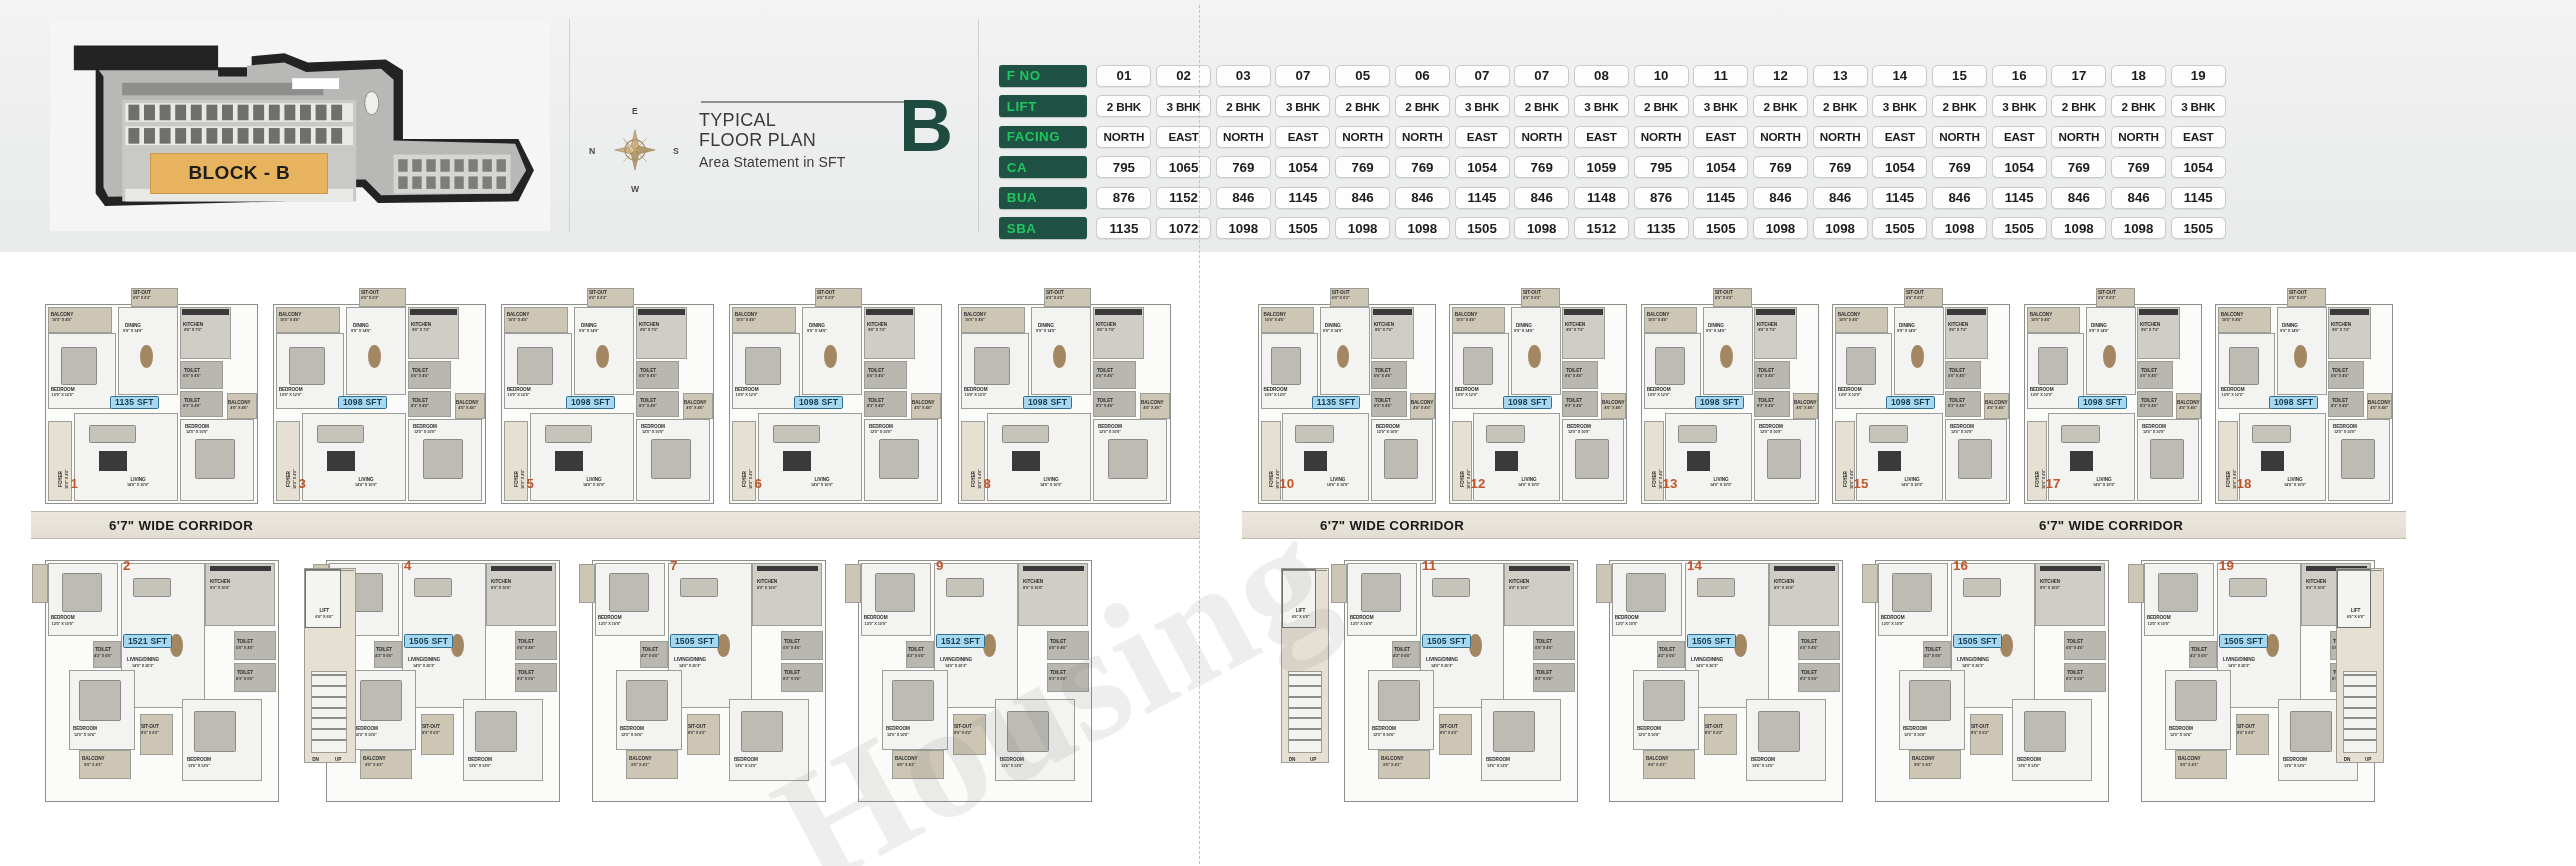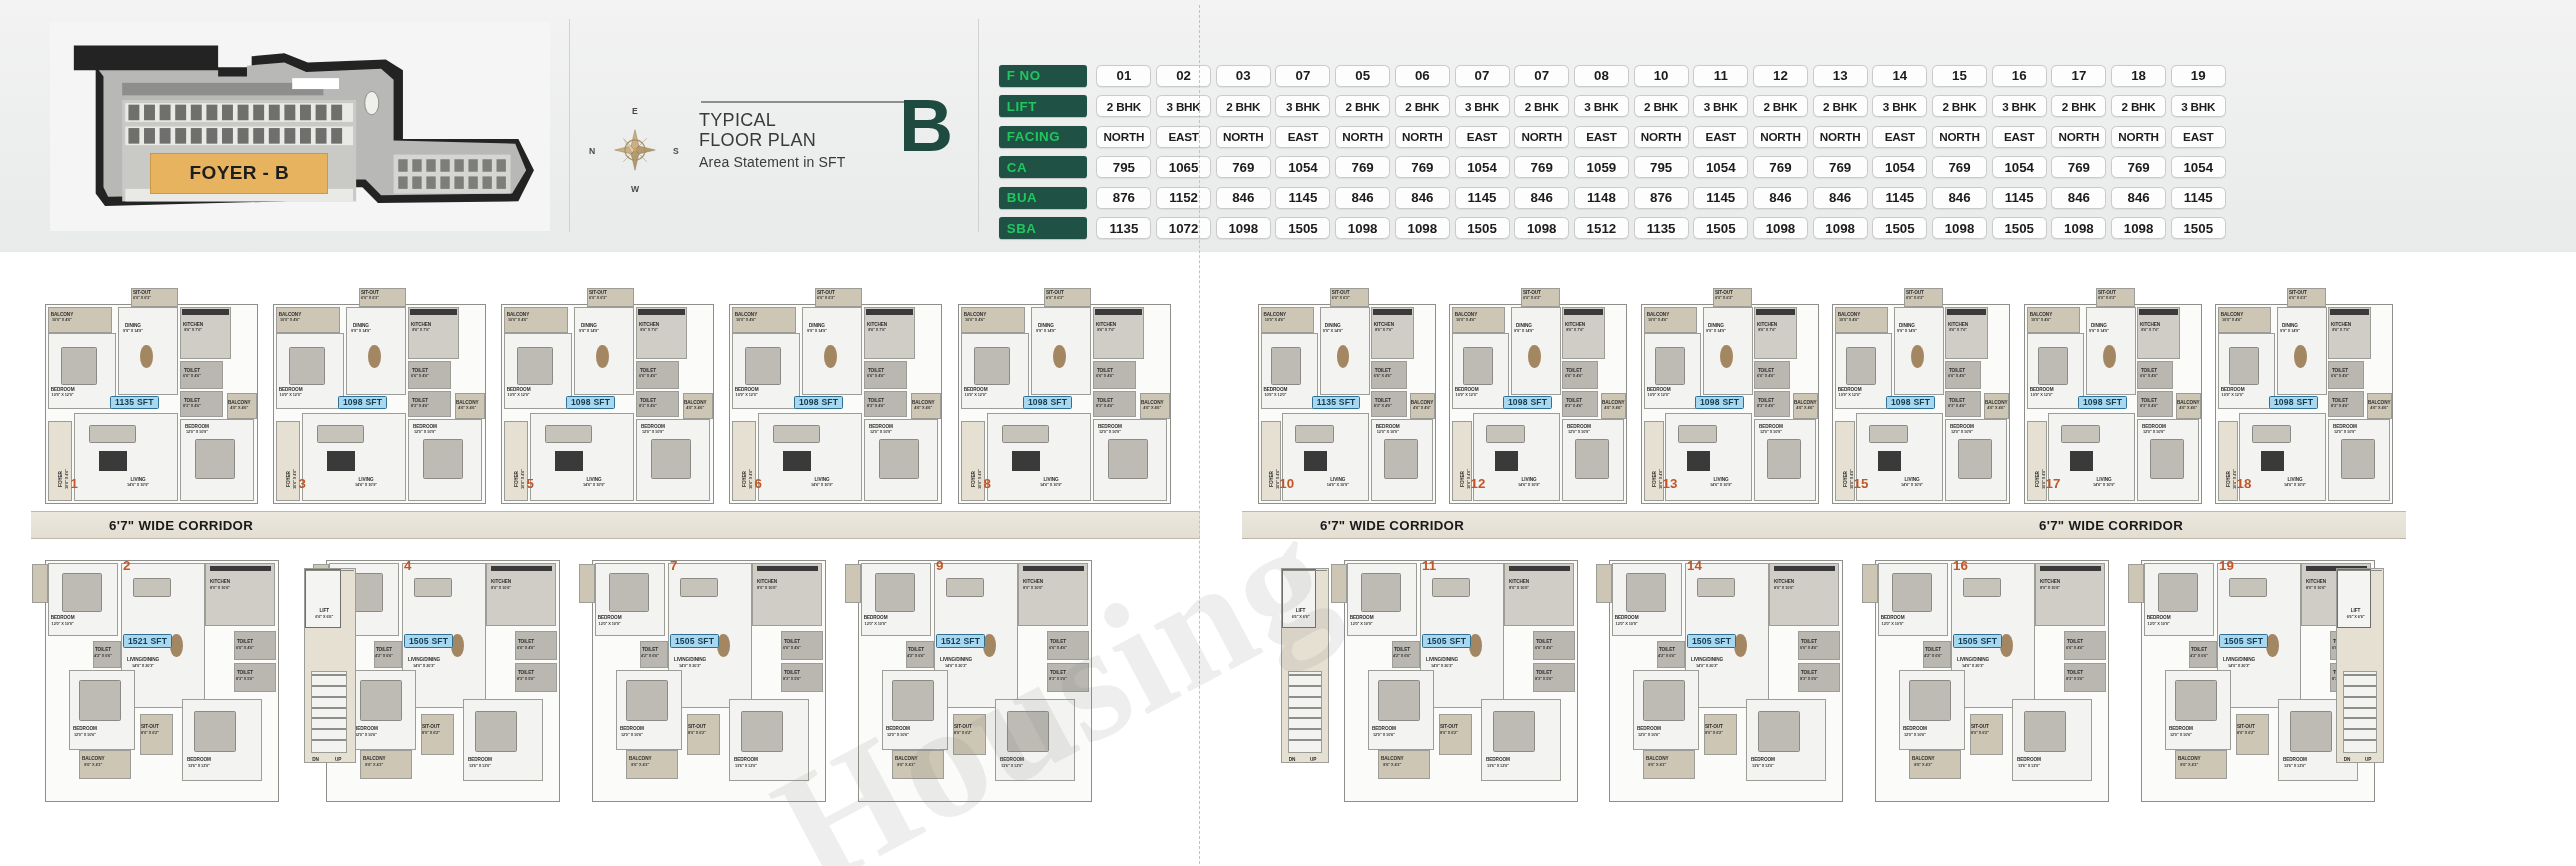--- a/index.html
+++ b/index.html
@@ -201,21 +201,21 @@
             <rect x="482" y="198" width="12" height="16"></rect>
               <rect x="500" y="198" width="12" height="16"></rect>
             <rect x="518" y="198" width="12" height="16"></rect>
               <rect x="536" y="198" width="12" height="16"></rect>
             <rect x="554" y="198" width="12" height="16"></rect>
               <rect x="572" y="198" width="12" height="16"></rect>
           </g>
           <rect x="310" y="72" width="60" height="14" fill="#ffffff"></rect>
           <ellipse cx="412" cy="104" rx="9" ry="15" fill="#efefec" stroke="#7a7a78"></ellipse>
         </svg>
-        <div class="kp-label">FOYER - B</div>
+        <div class="kp-label">BLOCK - B</div>
       </div>
 
       <div class="vdiv" style="left:525px; top:3.1px; height:213px;"></div>
       <div class="vdiv" style="left:934px; top:3.1px; height:213px;"></div>
 
       <div class="compass">
         <svg width="70" height="72" viewBox="0 0 90 92">
           <g transform="translate(45,46)">
             <polygon points="0,-26 5,-5 0,0 -5,-5" fill="#cbb084" stroke="#8a7752" stroke-width=".6"></polygon>
             <polygon points="0,26 5,5 0,0 -5,5" fill="#b49a6e" stroke="#8a7752" stroke-width=".6"></polygon>

